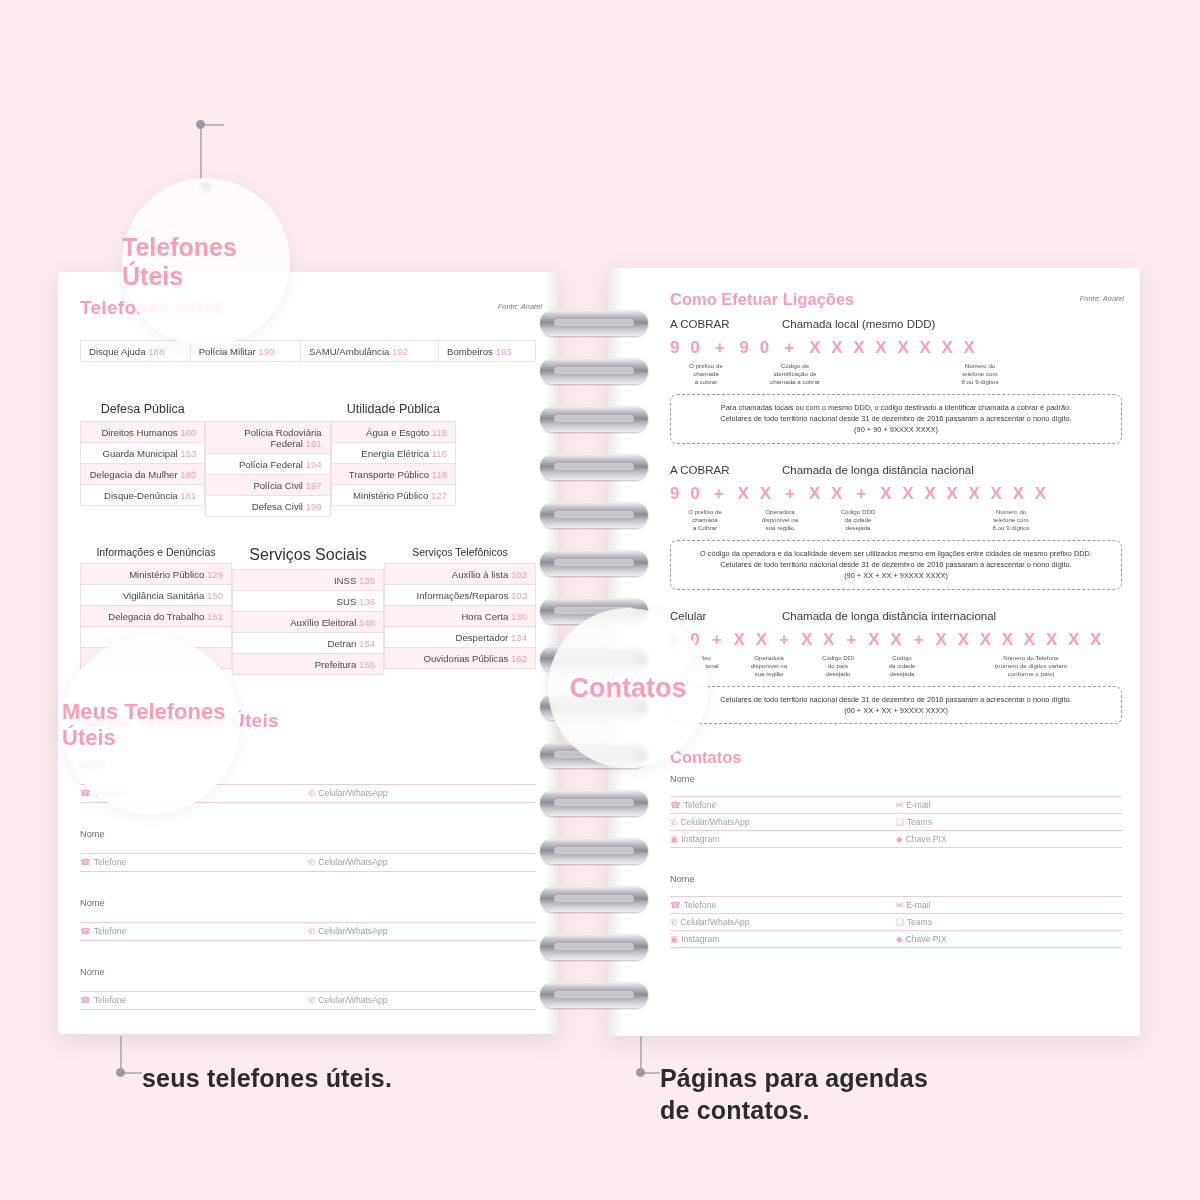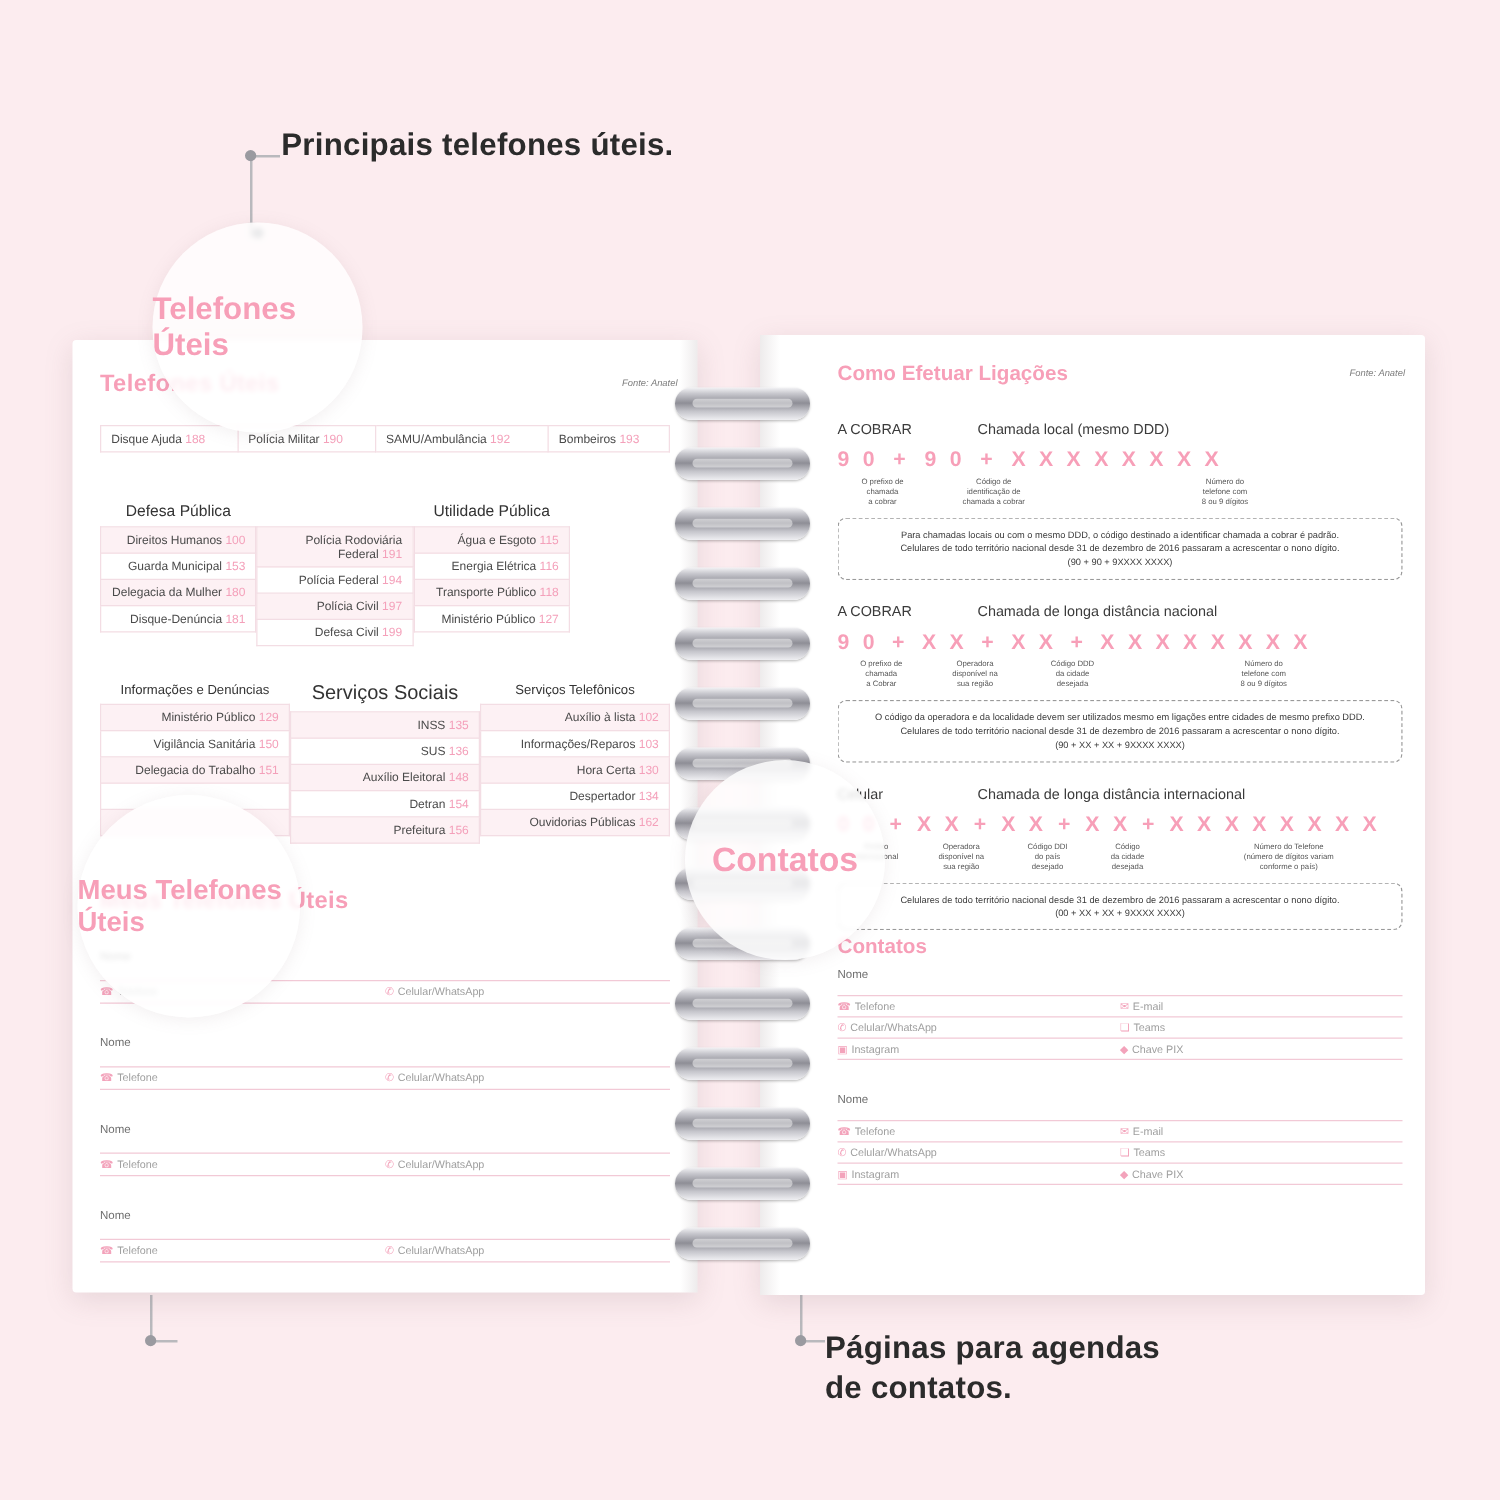--- a/index.html
+++ b/index.html
@@ -71,21 +71,21 @@
   .zebra{background:#fdf1f4;}
 
   
   .formline{border-bottom:1px solid #f2c9d6;height:0;}
   .fl-label{font-size:8.6px;color:#9f9f9f;}
   .fl-label .ic{color:#f3a3bb;margin-right:3px;}
   .nome{font-size:9.2px;color:#6f6f6f;}
 
   
   .rt-title{color:#f79fb8;font-size:16.5px;font-weight:bold;}
-  .mode{font-size:11.5px;color:#3b3b3b;margin-top:20px;}
+  .mode{font-size:11.5px;color:#3b3b3b;}
   .digits{color:#f79fb8;font-weight:bold;letter-spacing:3px;}
   .tick{font-size:6.2px;color:#555;text-align:center;line-height:1.25;}
   .note{
     border:1px dashed #9a9a9a;border-radius:7px;font-size:7.4px;color:#3a3a3a;
     text-align:center;line-height:1.5;padding:7px 10px;
   }
 
   
   .bubble{
     position:absolute;border-radius:50%;
@@ -97,30 +97,30 @@
   }
   .b1{left:122px;top:178px;width:168px;height:168px;font-size:25px;}
   .b2{left:62px;top:636px;width:178px;height:178px;font-size:22px;}
   .b3{left:548px;top:608px;width:160px;height:160px;font-size:27px;}
 </style>
 </head>
 <body>
 
 <div class="stage">
 
-  <div class="callout-text" style="left:225px;top:100px;">Principais telefones úteis.</div>
   <div class="leader h" style="left:200px;top:124px;width:24px;"></div>
   <div class="leader v" style="left:200px;top:124px;height:66px;"></div>
   <div class="dot" style="left:196px;top:120px;"></div>
   <div class="dot" style="left:202px;top:182px;"></div>
 
   <div class="leader v" style="left:120px;top:1036px;height:36px;"></div>
   <div class="leader h" style="left:120px;top:1072px;width:22px;"></div>
   <div class="dot" style="left:116px;top:1068px;"></div>
   <div class="callout-text" style="left:142px;top:1062px;">
+    <div>seus telefones úteis.</div>
   </div>
 
   <div class="leader v" style="left:640px;top:1000px;height:72px;"></div>
   <div class="leader h" style="left:640px;top:1072px;width:20px;"></div>
   <div class="dot" style="left:636px;top:1068px;"></div>
   <div class="callout-text" style="left:660px;top:1062px;">
     <div>Páginas para agendas</div>
     <div>de contatos.</div>
   </div>
 

